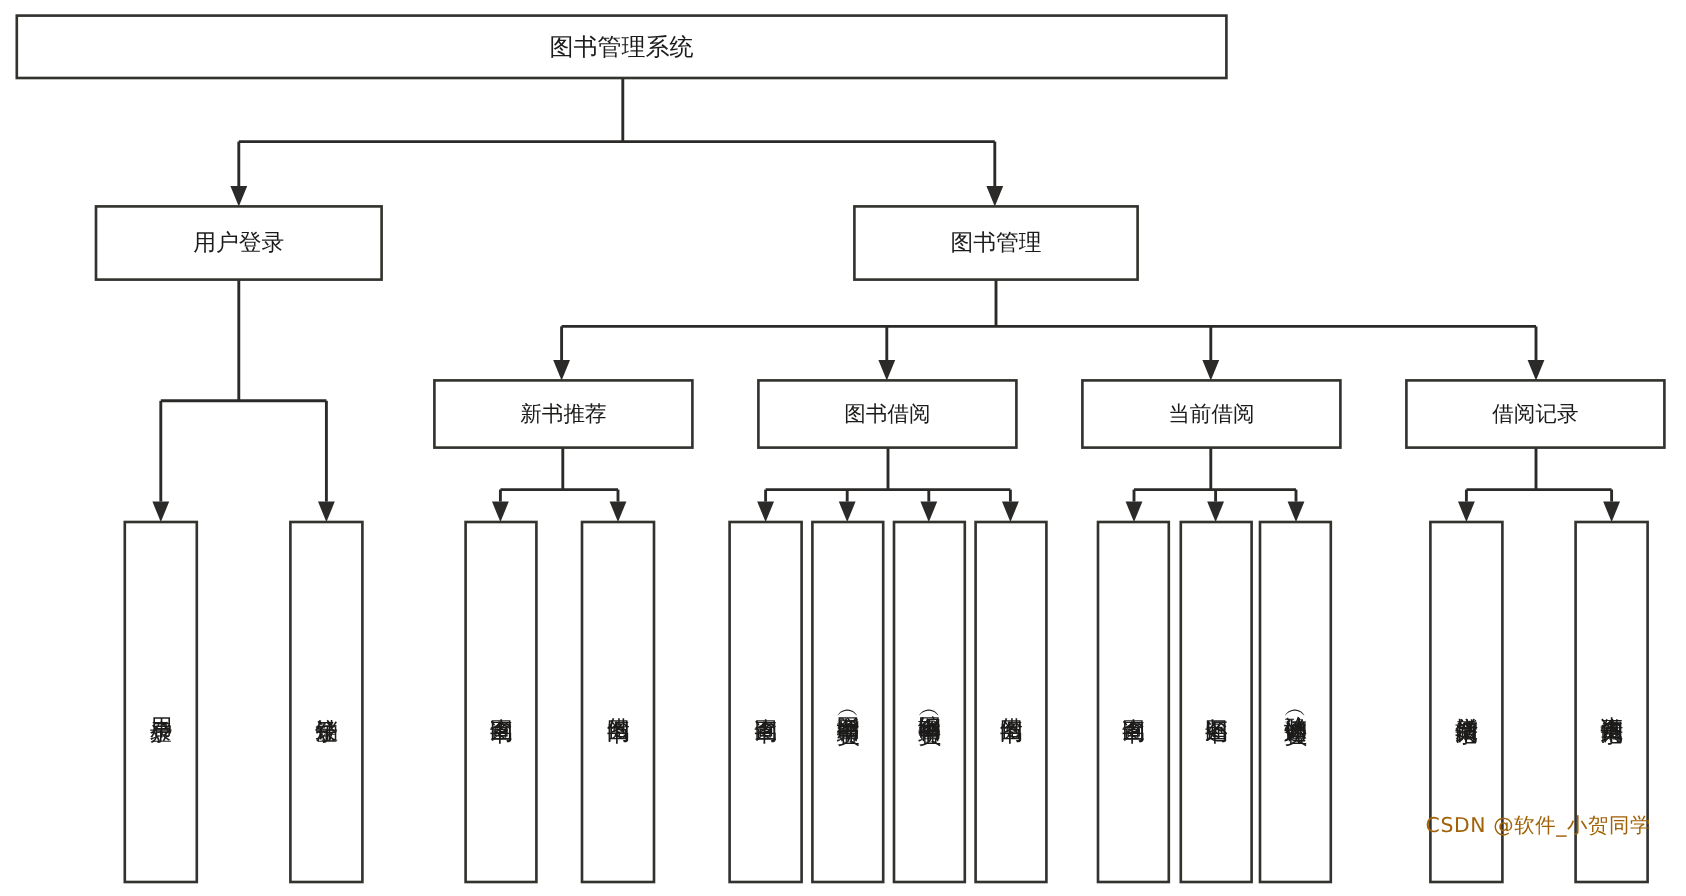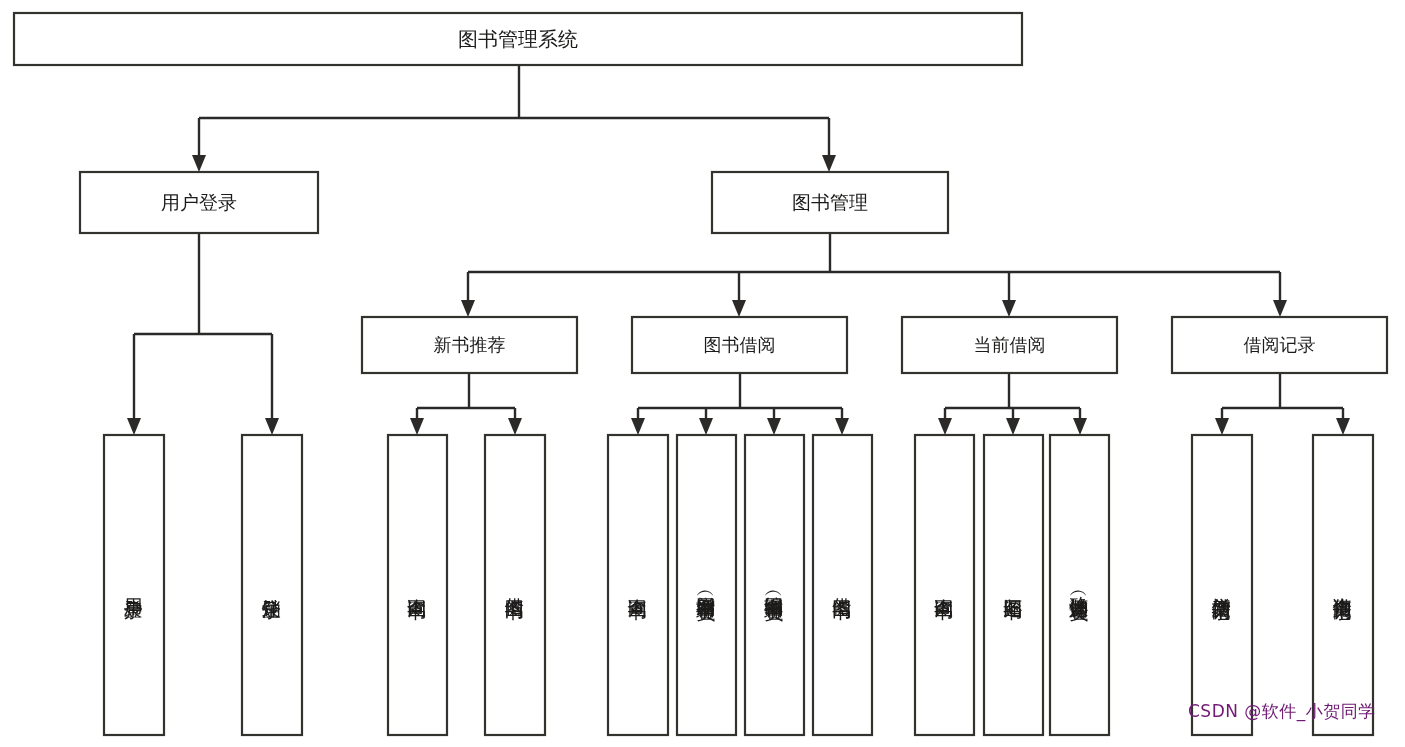--- a/index.html
+++ b/index.html
@@ -62,24 +62,24 @@
     font-size: 19px;
     line-height: 1.08;
     letter-spacing: 1px;
     color: #1c1b1a;
     white-space: nowrap;
     pointer-events: none;
   }
   .watermark {
     position: absolute;
     left: 1188px;
-    top: 700px;
+    top: 676px;
     font-family: "DejaVu Sans", "Liberation Sans", sans-serif;
     font-size: 17px;
-    color: #701a75;
+    color: #a16207;
     letter-spacing: 0.5px;
     white-space: nowrap;
   }
 </style>
 </head>
 <body>
 
 <div id="diagram-root">
 
   <svg id="tree-svg" viewBox="0 0 1405 747">

